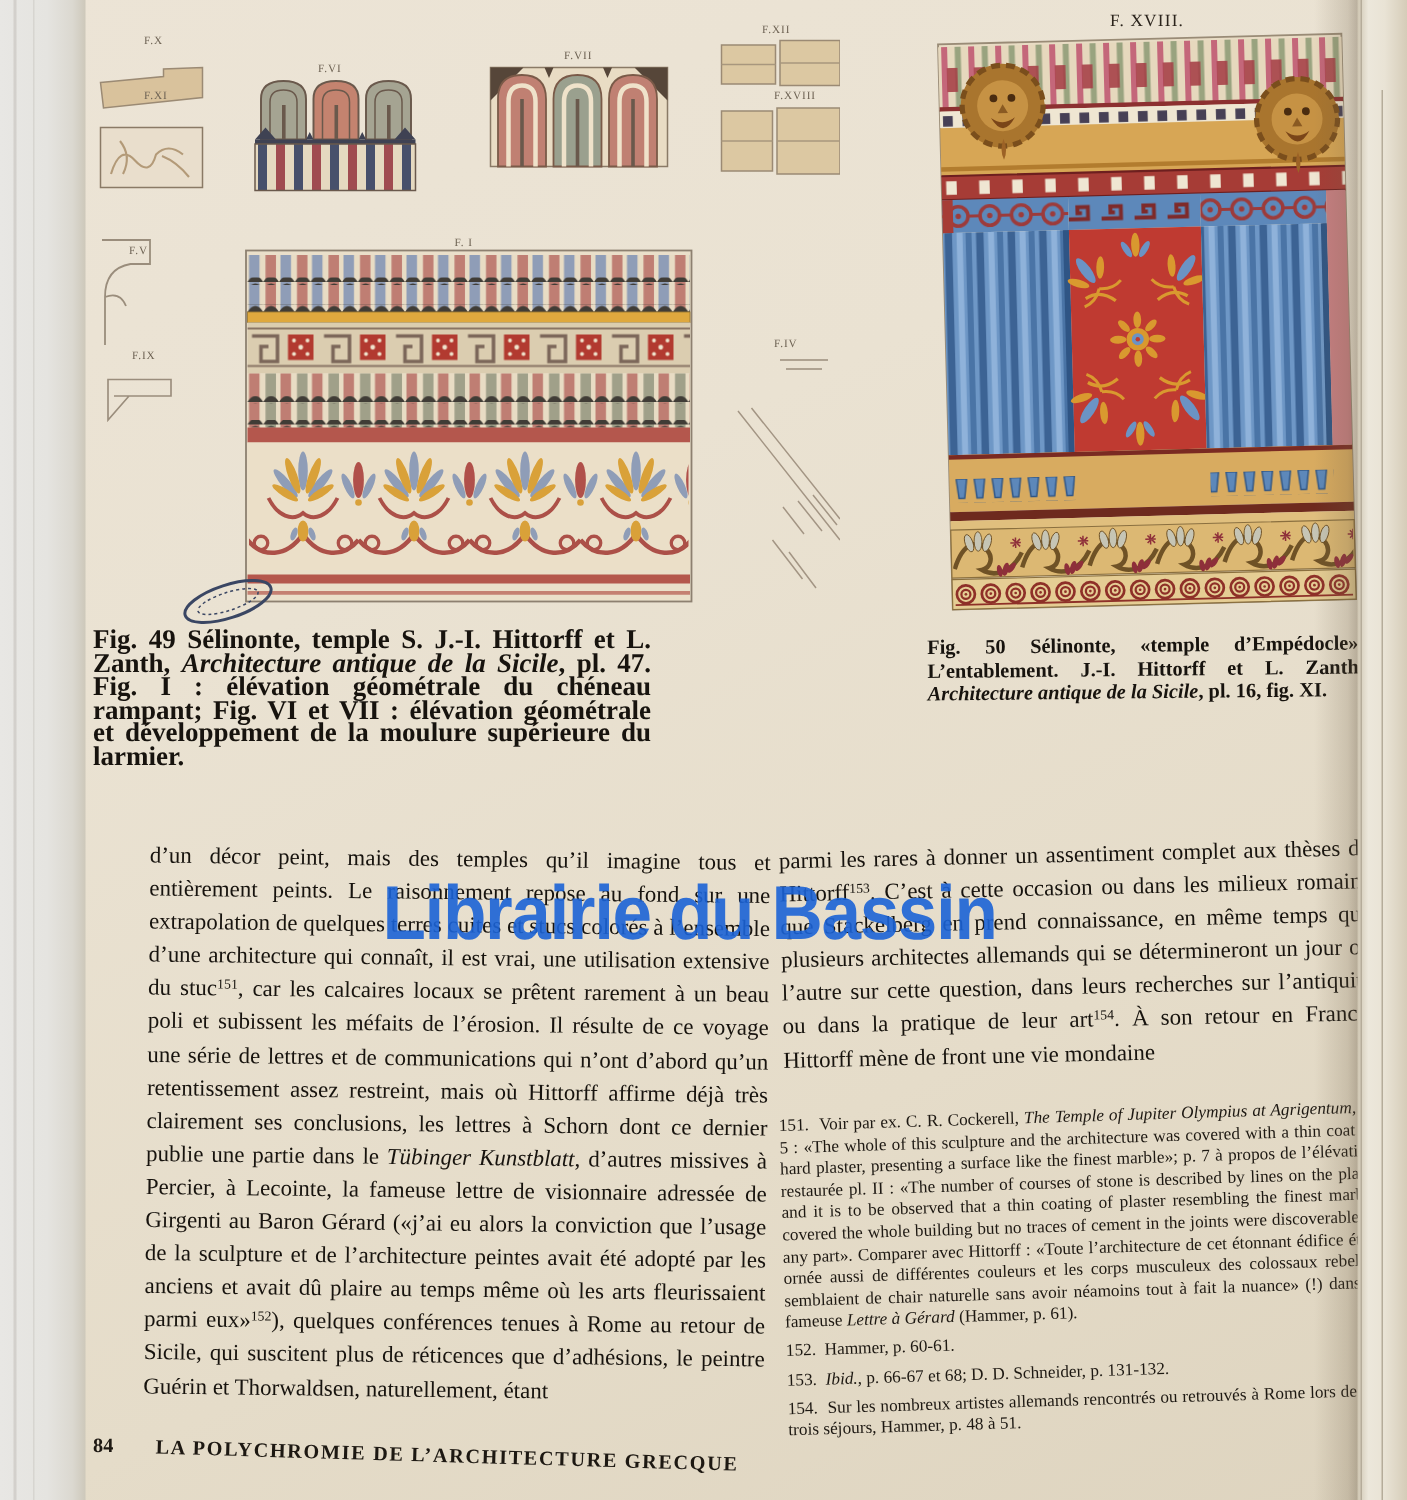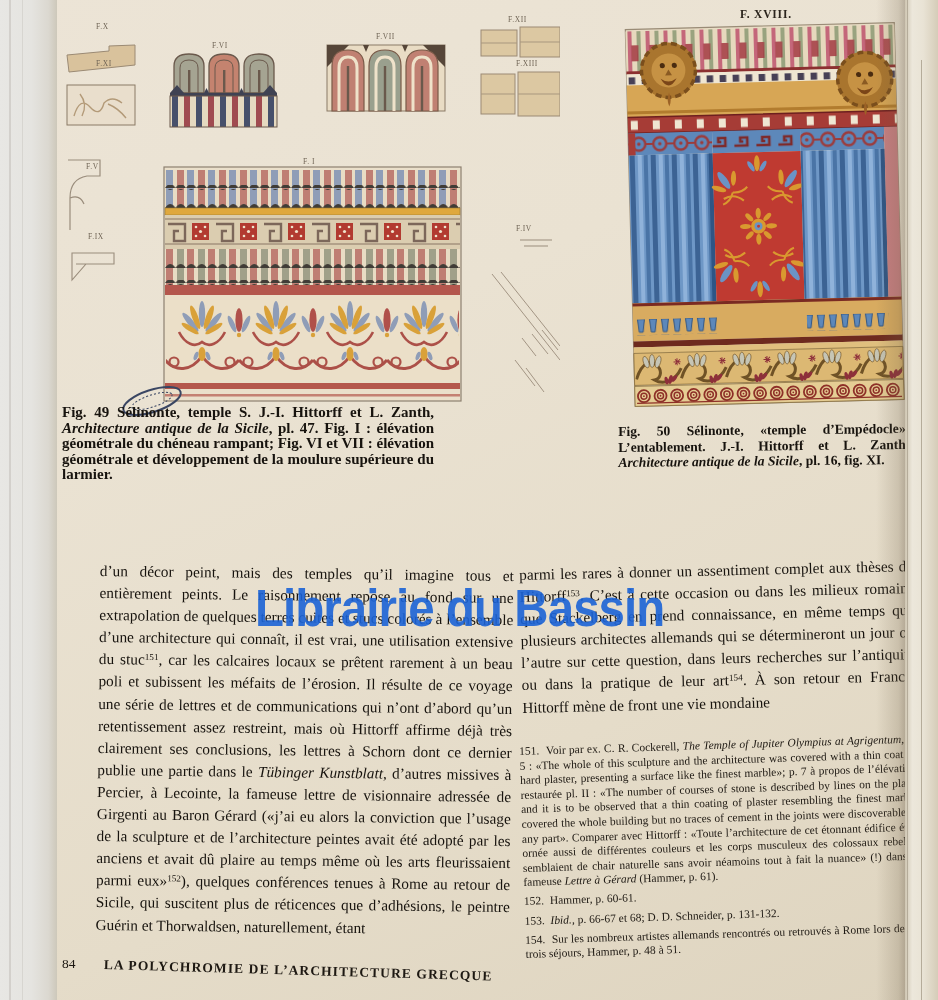--- a/index.html
+++ b/index.html
@@ -12,31 +12,31 @@
   .gutter-crease{position:absolute;left:9px;top:0;width:2px;height:100%;background:rgba(150,145,135,.25);}
   .gutter-crease2{position:absolute;left:22px;top:0;width:1px;height:100%;background:rgba(150,145,135,.18);}
   
   .curve-shade{position:absolute;left:876px;top:0;width:30px;height:100%;z-index:30;
           background:linear-gradient(90deg,rgba(110,95,70,0) 0%,rgba(110,95,70,.22) 75%,rgba(85,70,50,.35) 100%);}
   .edge-right{position:absolute;left:905px;top:0;width:33px;height:100%;z-index:31;
           background:linear-gradient(90deg,#cfc6b2 0%,#ece7db 22%,#e9e3d5 55%,#dcd4c2 85%,#d5ccb8 100%);}
   .edge-line{position:absolute;z-index:32;background:#b5ac9a;}
   .plate{position:absolute;}
   .plate-label{position:absolute;font-size:7.5px;letter-spacing:.6px;color:#6f6455;z-index:5;}
-  .plate-label.big{font-size:11.5px;font-weight:bold;color:#2b241c;letter-spacing:.8px;}
+  .plate-label.big{font-size:11.5px;font-weight:normal;color:#2b241c;letter-spacing:.8px;}
   .caption{position:absolute;font-weight:bold;text-align:justify;color:#17130e;z-index:4;}
-  .cap49{left:62px;top:405px;width:372px;font-size:15px;line-height:15.5px;}
+  .cap49{left:62px;top:419px;width:372px;font-size:18px;line-height:15.5px;}
   .cap50{left:618px;top:424px;width:291px;font-size:13.6px;line-height:15.6px;transform:rotate(-.6deg);transform-origin:left top;}
   .bodycol{position:absolute;font-size:15.3px;line-height:22.1px;text-align:justify;color:#17130e;z-index:4;}
   .colL{left:100px;top:560px;width:414px;transform:rotate(.7deg);transform-origin:left top;}
   .colR{left:519px;top:564px;width:394px;transform:rotate(-1.3deg);transform-origin:left top;}
   .footnotes{position:absolute;left:519px;top:744px;width:397px;transform:rotate(-1.8deg);transform-origin:left top;z-index:4;}
   .footnotes p{margin:0 0 4.5px 0;font-size:11.5px;line-height:14.6px;text-align:justify;}
   sup{font-size:.6em;line-height:0;vertical-align:.5em;}
-  .footer-num{position:absolute;left:62px;top:956px;font-weight:normal;font-size:13.5px;z-index:4;text-align:right;}
+  .footer-num{position:absolute;left:62px;top:956px;font-weight:bold;font-size:13.5px;z-index:4;text-align:right;}
   .footer-title{position:absolute;left:104px;top:957px;font-weight:bold;font-size:13.5px;letter-spacing:1.1px;
                 transform:rotate(1.7deg);transform-origin:left top;white-space:nowrap;z-index:4;}
   .watermark{position:absolute;left:255px;top:579px;z-index:50;
              font-family:"Liberation Sans",sans-serif;font-weight:bold;font-size:51px;letter-spacing:-1px;
              color:rgba(27,99,214,.9);transform:scaleX(.93);transform-origin:left top;white-space:nowrap;}
 </style>
 </head>
 <body>
 
 <div class="shot">
@@ -190,21 +190,21 @@
       <ellipse cx="92" cy="393" rx="30" ry="11" fill="none" stroke="#3a4663" stroke-width="2"></ellipse>
       <ellipse cx="92" cy="393" rx="21" ry="6" fill="none" stroke="#3a4663" stroke-width="1" stroke-dasharray="2 2"></ellipse>
     </g>
   </svg>
 
   <div class="plate-label" style="left:96px;top:22px">F.X</div>
   <div class="plate-label" style="left:96px;top:59px">F.XI</div>
   <div class="plate-label" style="left:212px;top:41px">F.VI</div>
   <div class="plate-label" style="left:376px;top:32px">F.VII</div>
   <div class="plate-label" style="left:508px;top:15px">F.XII</div>
-  <div class="plate-label" style="left:516px;top:59px">F.XIII</div>
+  <div class="plate-label" style="left:516px;top:59px">F.XVIII</div>
   <div class="plate-label" style="left:86px;top:162px">F.V</div>
   <div class="plate-label" style="left:88px;top:232px">F.IX</div>
   <div class="plate-label" style="left:303px;top:157px">F. I</div>
   <div class="plate-label" style="left:516px;top:224px">F.IV</div>
 
   <div class="plate-label big" style="left:740px;top:8px">F. XVIII.</div>
 
   <svg class="plate" style="left:618px;top:2px" width="292" height="408" viewBox="0 0 292 408">
     <defs>
       <pattern id="pSima" x="12" y="26" width="18" height="44" patternUnits="userSpaceOnUse">

